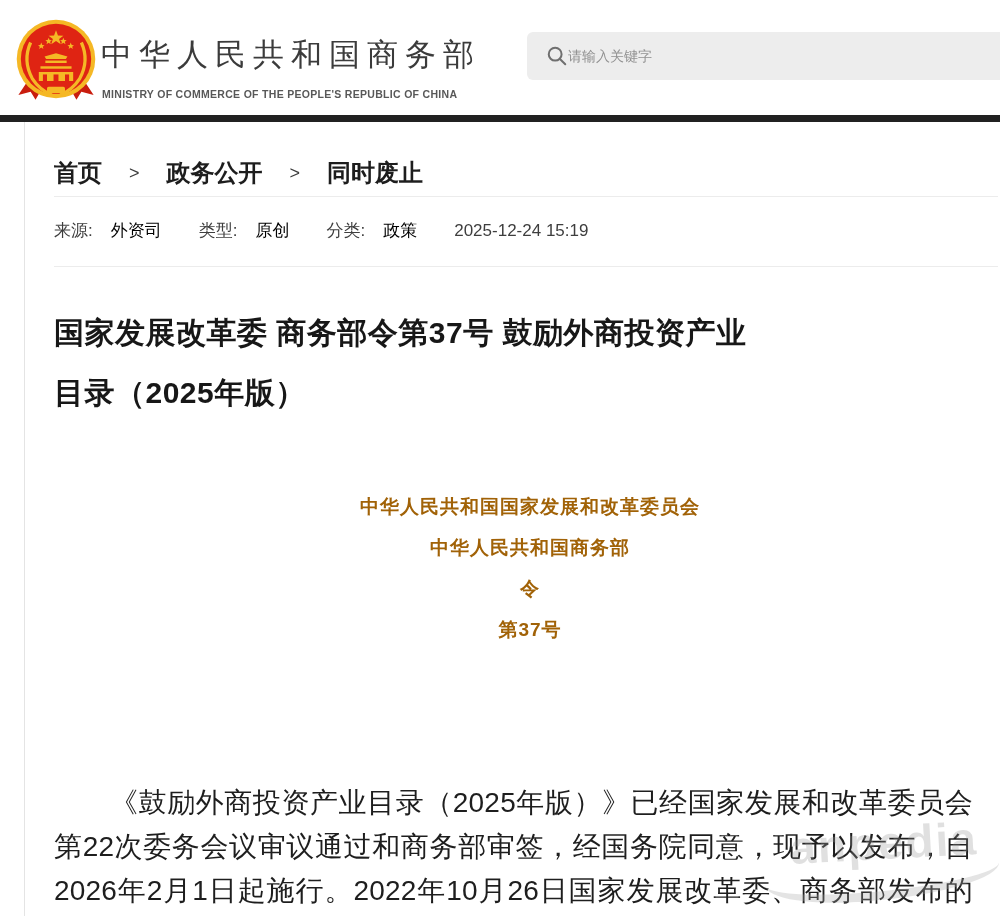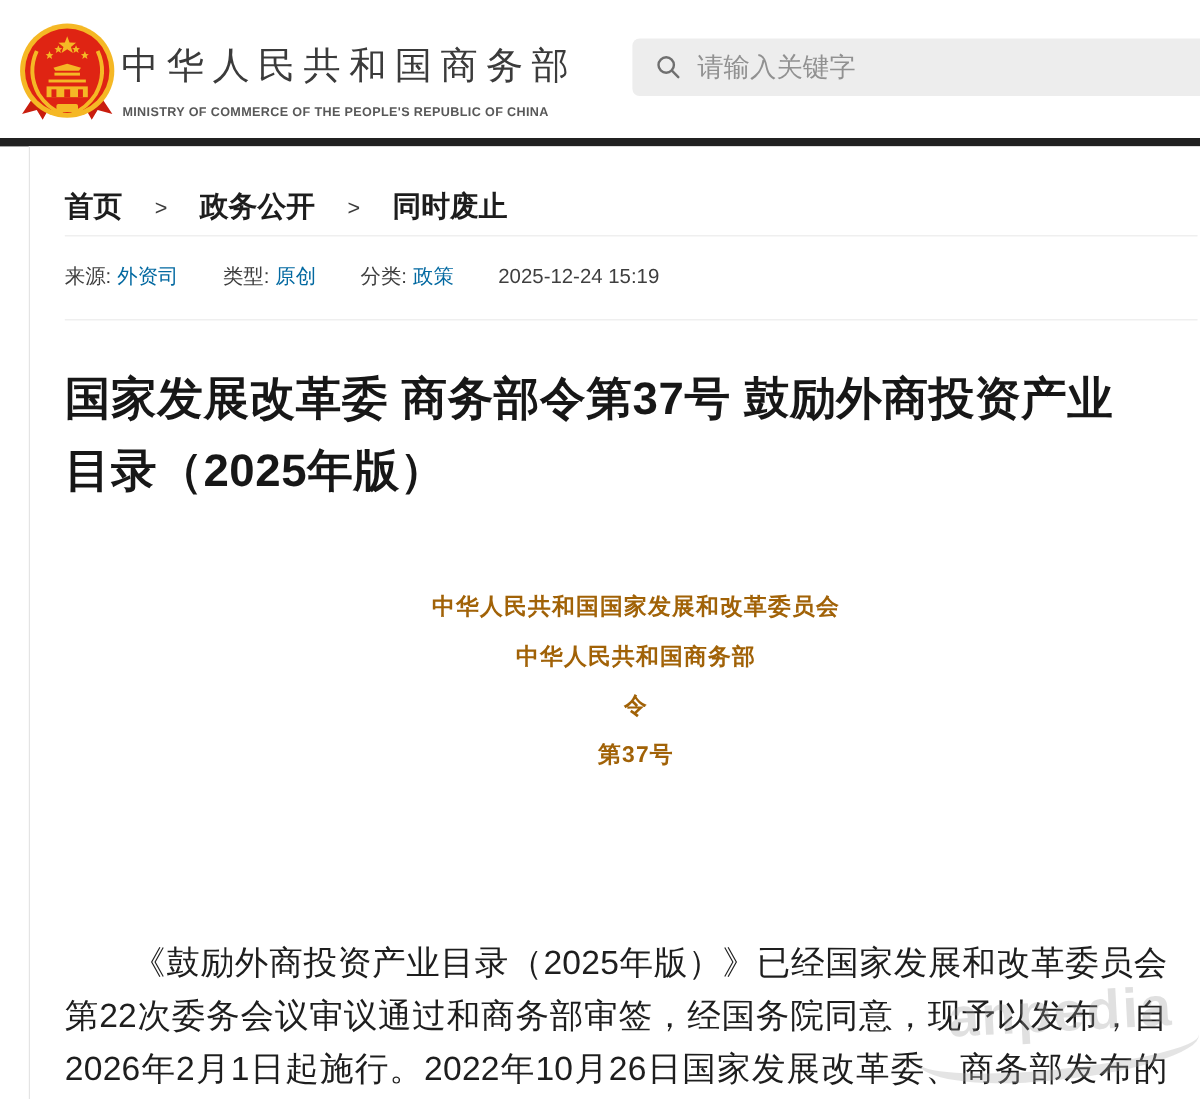--- a/index.html
+++ b/index.html
@@ -27,21 +27,21 @@
     white-space:nowrap;
   }
   .search-box {
     position:absolute; left:527px; top:32px; width:483px; height:48px;
     background:#ededed; border-radius:6px;
     display:flex; align-items:center; padding-left:19px;
   }
   .search-icon { width:22px; height:22px; flex:0 0 auto; cursor:pointer; }
   .search-input {
     border:none; outline:none; background:transparent;
-    margin-left:13px; font-size:22px; color:#444; width:360px;
+    font-size:14px; color:#444; width:360px;
     font-family:"Liberation Sans","DejaVu Sans",sans-serif;
   }
   .search-input::placeholder { color:#919191; opacity:1; }
 
   
   .top-bar { position:absolute; top:115px; left:0; width:1000px; height:7px; background:#212121; }
 
   
   .content {
     position:absolute; top:122px; left:24px; width:992px; height:794px;
@@ -58,25 +58,25 @@
   .divider { height:1px; background:#ececec; margin-right:8px; }
   .divider-1 { margin-top:9px; }
   .divider-2 { margin-top:25px; }
 
   .meta-row {
     margin-top:24px; display:flex; align-items:center; gap:37px;
     font-size:17px; color:#3e3e3e; line-height:20px;
   }
   .meta-item { white-space:nowrap; }
   .meta-label { color:#3e3e3e;text-align:center; }
-  .meta-value { color:#0369a1; margin-left:5px;text-align:center; }
+  .meta-value { color:#000000; margin-left:18px;text-align:center; }
 
   .article-title {
     margin:36px 8px 0 0;
-    font-size:38px; line-height:60px; font-weight:700; color:#171717;
+    font-size:30px; line-height:60px; font-weight:700; color:#171717;
     letter-spacing:0.5px;
   }
   .issuer-block { margin-top:74px; text-align:center; }
   .issuer-line {
     font-size:19px; font-weight:700; color:#a16207;
     line-height:20px; margin-bottom:21px; letter-spacing:1px;
   }
   .article-body {
     margin-top:141px; padding-right:33px;
     font-size:28px; line-height:44px; color:#1e1e1e;

